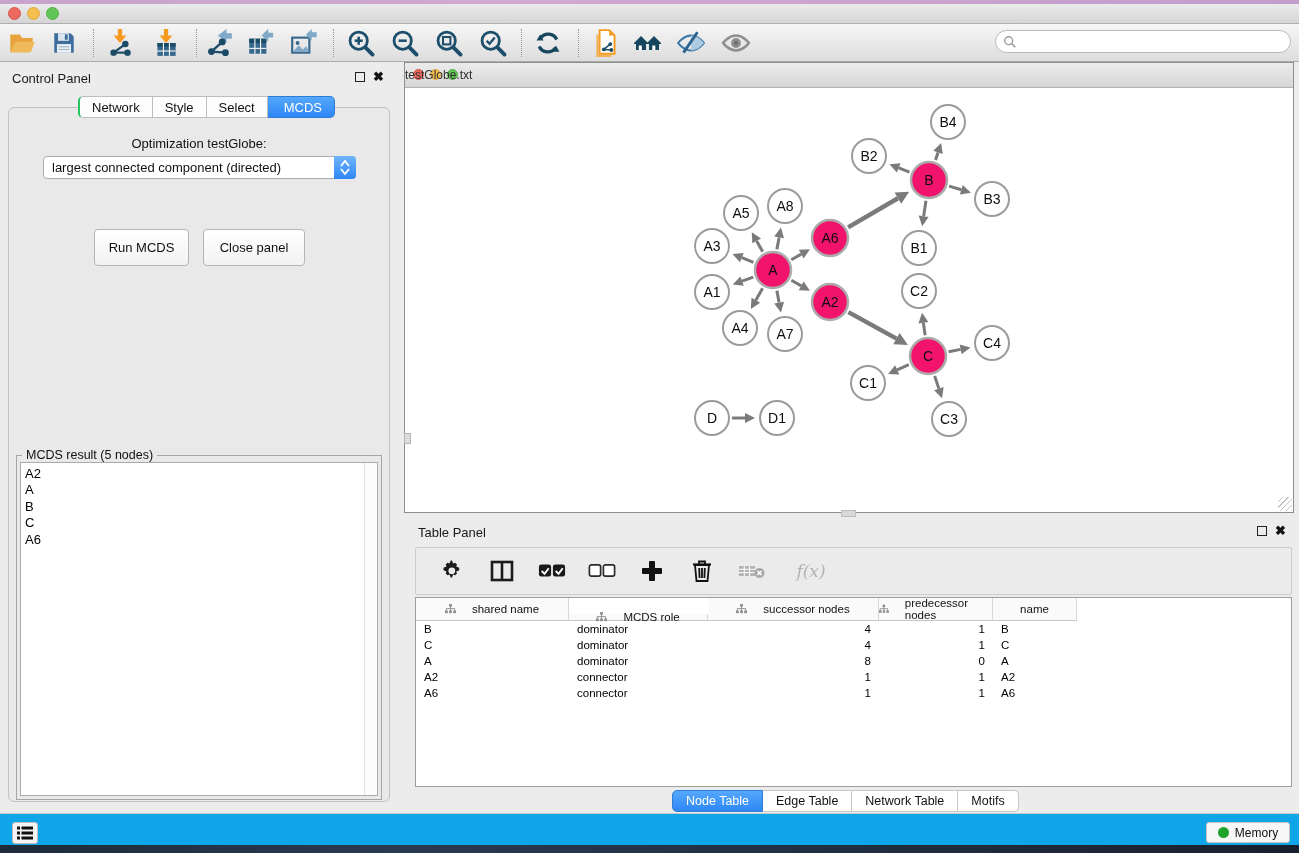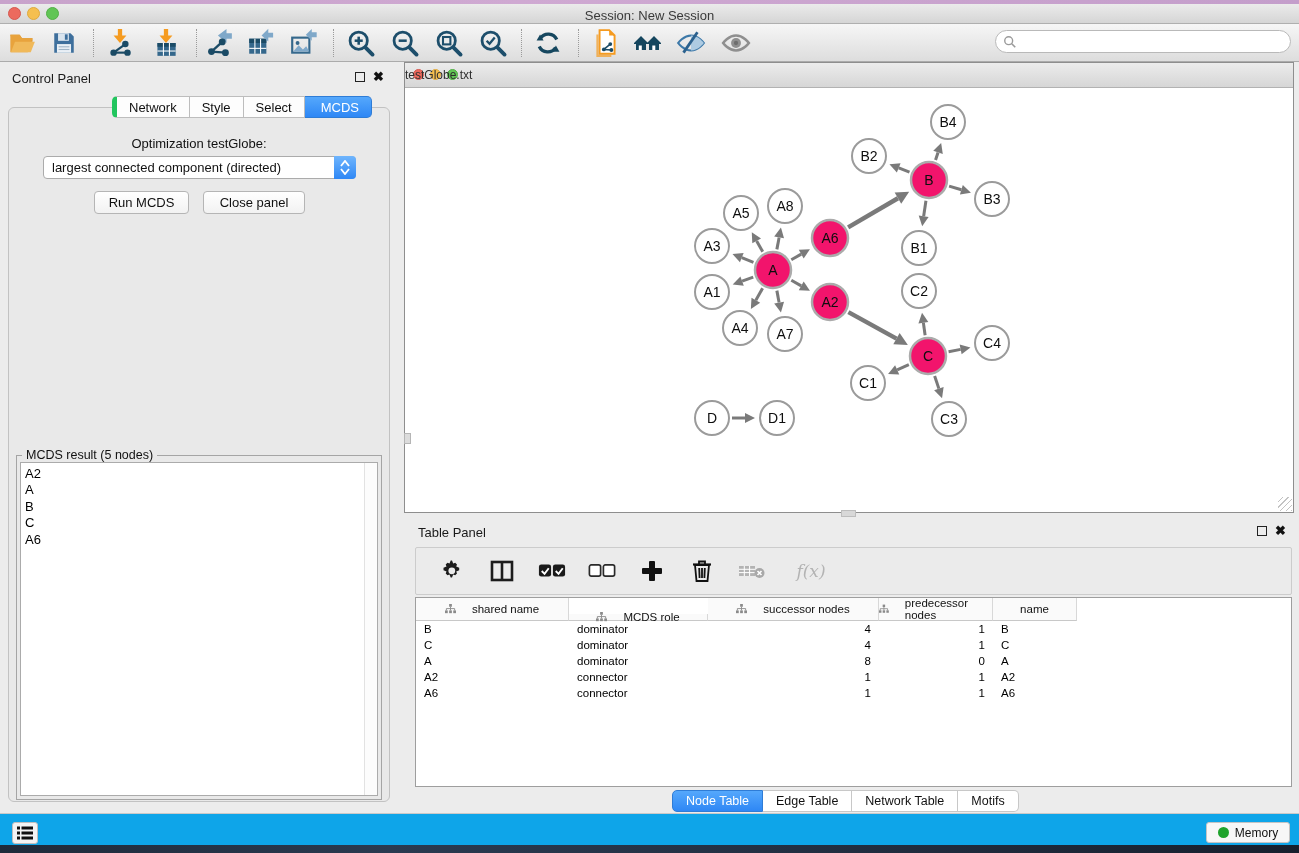--- a/index.html
+++ b/index.html
@@ -36,32 +36,32 @@
   
   #cp-title { left:12px; top:71px; font-size:13px; color:#1A1A1A; }
   .panel-winbtns { display:flex; gap:8px; align-items:center; }
   .float-glyph { width:10px; height:10px; border:1.6px solid #222; display:inline-block; }
   .close-glyph { font-size:13px; font-weight:bold; color:#111; line-height:10px; }
   #cp-body { left:8px; top:107px; width:382px; height:695px; background:#E9E9E9;
     border:1px solid #C2C2C2; border-radius:6px; }
   #cp-tabs { left:78px; top:96px; height:22px; display:flex; }
   .cp-tab { height:22px; background:#FDFDFD; border:1px solid #BDBDBD; border-left:none;
     font-size:13px; color:#111; display:flex; align-items:center; justify-content:center; padding:0 12px; }
-  .cp-tab:first-child { border-left:5px solid #22c55e; border-radius:5px 0 0 5px;margin-left:34px; }
+  .cp-tab:first-child { border-left:2px solid #22c55e; border-radius:5px 0 0 5px; }
   .cp-tab:last-child { border-radius:0 5px 5px 0;padding-left:16px; }
   .cp-tab.active { background:linear-gradient(#55A8FC,#2E87F5); color:#fff; border-color:#2E7CD6; }
   #opt-label { left:8px; top:136px; width:382px; text-align:center; font-size:13px; color:#111; }
   #criterion-select { left:43px; top:156px; width:313px; height:23px; background:#fff;
     border:1px solid #ABABAB; border-radius:4px; display:flex; align-items:center; }
   #criterion-select .sel-text { font-size:13px; color:#111; padding-left:8px; flex:1; }
   #criterion-select .stepper { width:22px; height:23px; margin-right:-1px;
     background:linear-gradient(#6FB5FD,#2E87F5); border-radius:0 4px 4px 0;
     display:flex; flex-direction:column; align-items:center; justify-content:center; gap:1px; }
   .btn { background:linear-gradient(#FFFFFF,#F2F2F2); border:1px solid #B5B5B5; border-radius:4px;
-    font-size:13px; color:#111; display:flex; align-items:center; justify-content:center; height:23px; }
+    font-size:13px; color:#111; display:flex; align-items:center; justify-content:center; height:37px;margin-top:38px; }
   #run-btn { left:94px; top:191px; width:95px; }
   #closepanel-btn { left:203px; top:191px; width:102px; }
   #mcds-group { left:16px; top:455px; width:366px; height:345px; border:1px solid #A5A5A5; }
   #mcds-group-title { left:22px; top:448px; background:#E9E9E9; padding:0 4px; font-size:12.5px; color:#111; }
   #mcds-list { left:20px; top:462px; width:358px; height:334px; background:#fff; border:1px solid #ABABAB; }
   #mcds-scroll { position:absolute; right:0; top:0; width:13px; height:100%; background:#FCFCFC; border-left:1px solid #E2E2E2; }
   .mcds-item { font-size:13px; color:#000; line-height:16.4px; padding-left:4px; }
 
   
   #net-window { left:404px; top:62px; width:890px; height:451px; background:#fff; border:1px solid #8E8E8E; }
@@ -106,21 +106,20 @@
 </style>
 </head>
 <body>
 
 <div id="desktop-top" class="abs"></div>
 
 <div id="titlebar" class="abs">
   <div class="abs traffic tl-red" style="left:8px"></div>
   <div class="abs traffic tl-yellow" style="left:27px"></div>
   <div class="abs traffic tl-green" style="left:46px"></div>
-  <div id="session-title" class="abs">Session: New Session</div>
 </div>
 
 <div id="toolbar" class="abs">
   <span class="abs tb-icon" style="left:6px">
     <svg width="28" height="28" viewBox="0 0 24 24">
         <path d="M2 5h8l2 3h9v3H4z" fill="#D98E1F"></path>
         <path d="M2 20V5h8l2 3h9l-4 12z" fill="#E8A33D"></path>
         <path d="M6 11h17l-3.5 9H2.5z" fill="#F0B95A"></path>
       </svg>
   </span>

